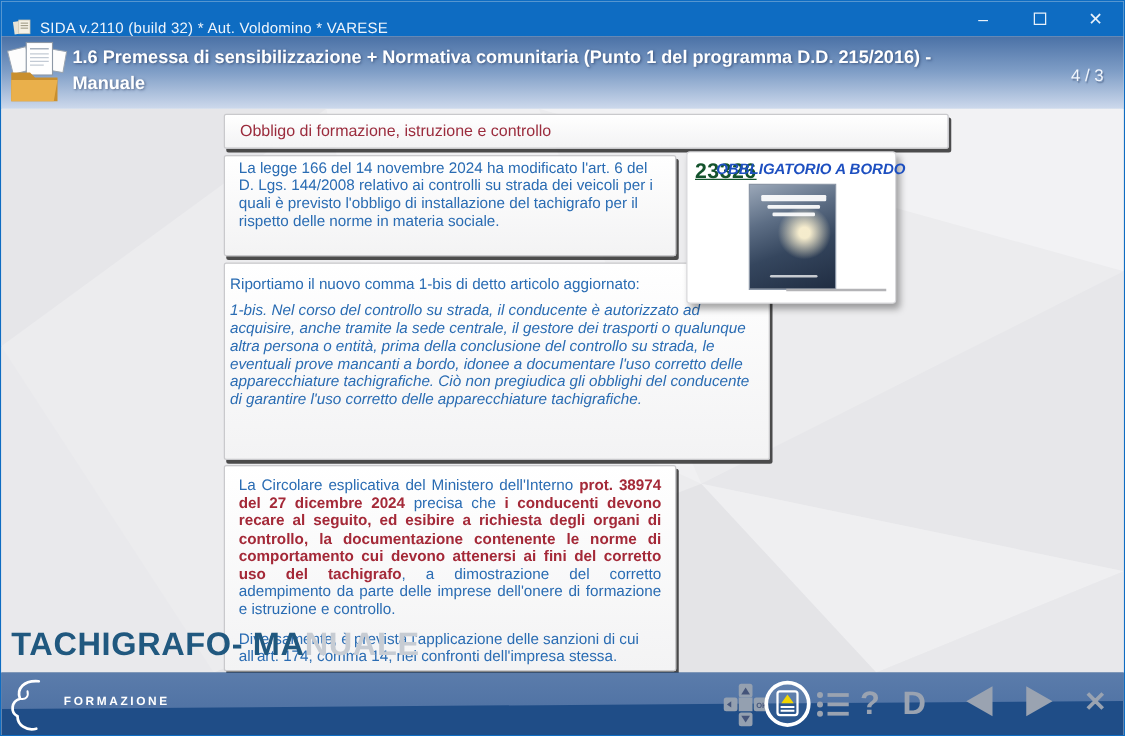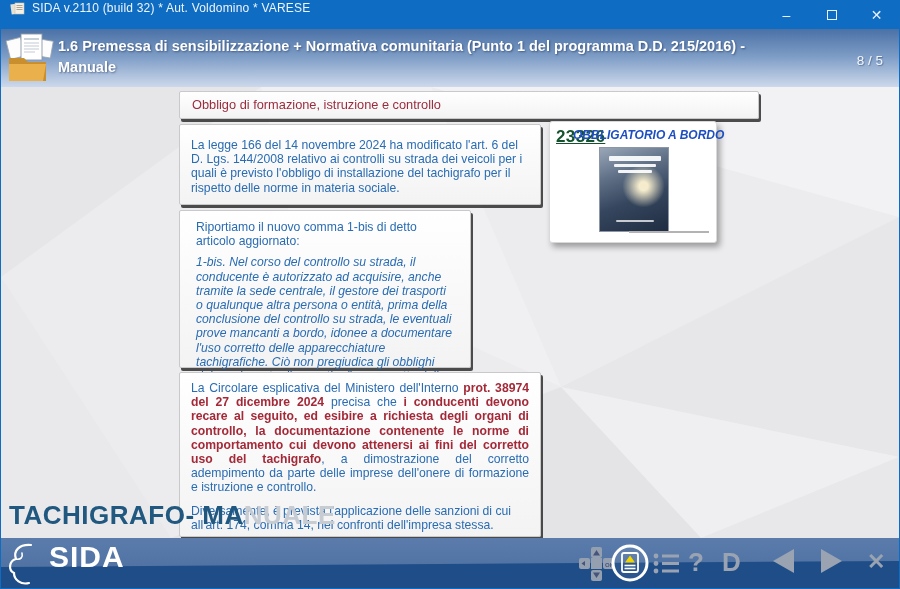--- a/index.html
+++ b/index.html
@@ -4,21 +4,21 @@
 <style>
   * { margin:0; padding:0; box-sizing:border-box; }
   html,body { background:#555; font-family:"Liberation Sans", sans-serif; }
   #window {
     position:relative; width:900px; height:589px; overflow:hidden;
     background:#ececee; border:1px solid #0e6cc2;
   }
   
   .titlebar {
     position:absolute; left:0; top:0; width:100%; height:28px;
-    background:#0e6cc2; display:flex; align-items:flex-start; padding-left:9px;
+    background:#0e6cc2; display:flex; align-items:flex-end; padding-left:9px;
   }
   .titlebar-icon { width:15px; height:15px; margin-right:7px; flex:0 0 auto; }
   .titlebar-text { color:#eef4fb; font-size:12px; letter-spacing:.2px; }
   .win-controls { position:absolute; right:0; top:0; height:28px; display:flex; }
   .win-btn {
     width:45px; height:28px; display:flex; align-items:center; justify-content:center;
     color:#e9f1fa; font-size:14px; cursor:default;
   }
   .max-box { width:10px; height:10px; border:1px solid #e9f1fa; display:block; }
   
@@ -43,22 +43,22 @@
   .cbox {
     position:absolute; background:linear-gradient(#ffffff,#f3f3f4);
     border:1px solid #c9c9cc; border-radius:2px;
     box-shadow:2px 3px 0 rgba(30,30,30,.78);
     color:#2a6cb3; font-size:12.2px; line-height:14.2px;
   }
   .heading-box {
     left:178px; top:90px; width:580px; height:28px;
     line-height:26px; padding-left:12px; color:#9b2c3d; font-size:12.8px;
   }
-  .box1 { left:178px; top:123px; width:362px; height:81px; padding:13px 11px; }
-  .box2 { left:178px; top:209px; width:292px; height:158px; padding:9px 16px; }
+  .box1 { left:178px; top:123px; width:362px; height:81px; padding:2px 11px; }
+  .box2 { left:178px; top:209px; width:437px; height:158px; padding:9px 4px; }
   .box2 .quote { font-style:italic; margin-top:7px; }
   .box3 { left:178px; top:371px; width:362px; height:165px; padding:8px 11px; }
   .box3 .p1 { text-align:justify; }
   .box3 .p2 { margin-top:9px; }
   .red-bold { color:#a42938; font-weight:bold; }
   
   .slide-card {
     position:absolute; left:548px; top:120px; width:168px; height:122px;
     background:#fff; border:1px solid #d9d9dc; border-radius:3px;
     box-shadow:3px 4px 6px rgba(0,0,0,.35);
@@ -154,21 +154,21 @@
       <rect x="16" y="3" width="21" height="26" fill="#ffffff" stroke="#8d98a6" stroke-width="0.9"></rect>
       <line x1="19" y1="8" x2="34" y2="8" stroke="#a7b1bd" stroke-width="1.2"></line>
       <line x1="19" y1="12" x2="34" y2="12" stroke="#c3cbd5" stroke-width="1"></line>
       <line x1="19" y1="15" x2="34" y2="15" stroke="#c3cbd5" stroke-width="1"></line>
       <line x1="19" y1="18" x2="34" y2="18" stroke="#c3cbd5" stroke-width="1"></line>
       <line x1="19" y1="21" x2="30" y2="21" stroke="#c3cbd5" stroke-width="1"></line>
       <path d="M4 27 h15 l4 4 h18 v19 H4 z" fill="#c98f2e"></path>
       <path d="M4 33 h37 l-3 17 H4 z" fill="#eab04b"></path>
     </svg>
     <div class="header-title">1.6 Premessa di sensibilizzazione + Normativa comunitaria (Punto 1 del programma D.D. 215/2016) - Manuale</div>
-    <div class="page-indicator">8 / 5</div>
+    <div class="page-indicator">4 / 3</div>
   </div>
 
   <svg class="main-bg" viewBox="0 0 898 451" preserveAspectRatio="none">
     <rect width="898" height="451" fill="#ececee"></rect>
     <polygon points="430,0 898,0 898,130" fill="#f2f2f4"></polygon>
     <polygon points="0,0 260,0 0,190" fill="#e6e6e9"></polygon>
     <polygon points="898,130 560,300 898,370" fill="#e7e7ea"></polygon>
     <polygon points="560,300 898,370 700,451" fill="#efeff1"></polygon>
     <polygon points="0,190 170,451 0,451" fill="#e9e9ec"></polygon>
     <polygon points="170,451 560,300 700,451" fill="#e4e4e7"></polygon>
@@ -212,21 +212,20 @@
 
   <div class="footer">
     <div class="footer-light"></div>
 
     <div class="logo">
       <svg width="38" height="46" viewBox="0 0 38 46">
         <path d="M26 4 C14 3 8 10 11 18 C4 20 3 29 9 32 C9 39 16 44 24 42" stroke="#ffffff" stroke-width="2.2" fill="none" stroke-linecap="round"></path>
         <path d="M11 18 C16 19 18 16 17 12" stroke="#ffffff" stroke-width="1.6" fill="none" stroke-linecap="round"></path>
       </svg>
       <div class="logo-texts">
-        <div class="logo-title">SIDA</div>
         <div class="logo-subtitle">FORMAZIONE</div>
       </div>
     </div>
 
     <svg class="f-icon icon-dpad" width="36" height="38" viewBox="0 0 36 38">
       <rect x="13" y="2" width="11" height="11" rx="2" fill="#94a0b0"></rect>
       <rect x="13" y="25" width="11" height="11" rx="2" fill="#94a0b0"></rect>
       <rect x="1" y="13" width="11" height="11" rx="2" fill="#94a0b0"></rect>
       <rect x="25" y="13" width="11" height="11" rx="2" fill="#94a0b0"></rect>
       <rect x="13" y="13" width="11" height="11" fill="#94a0b0"></rect>

